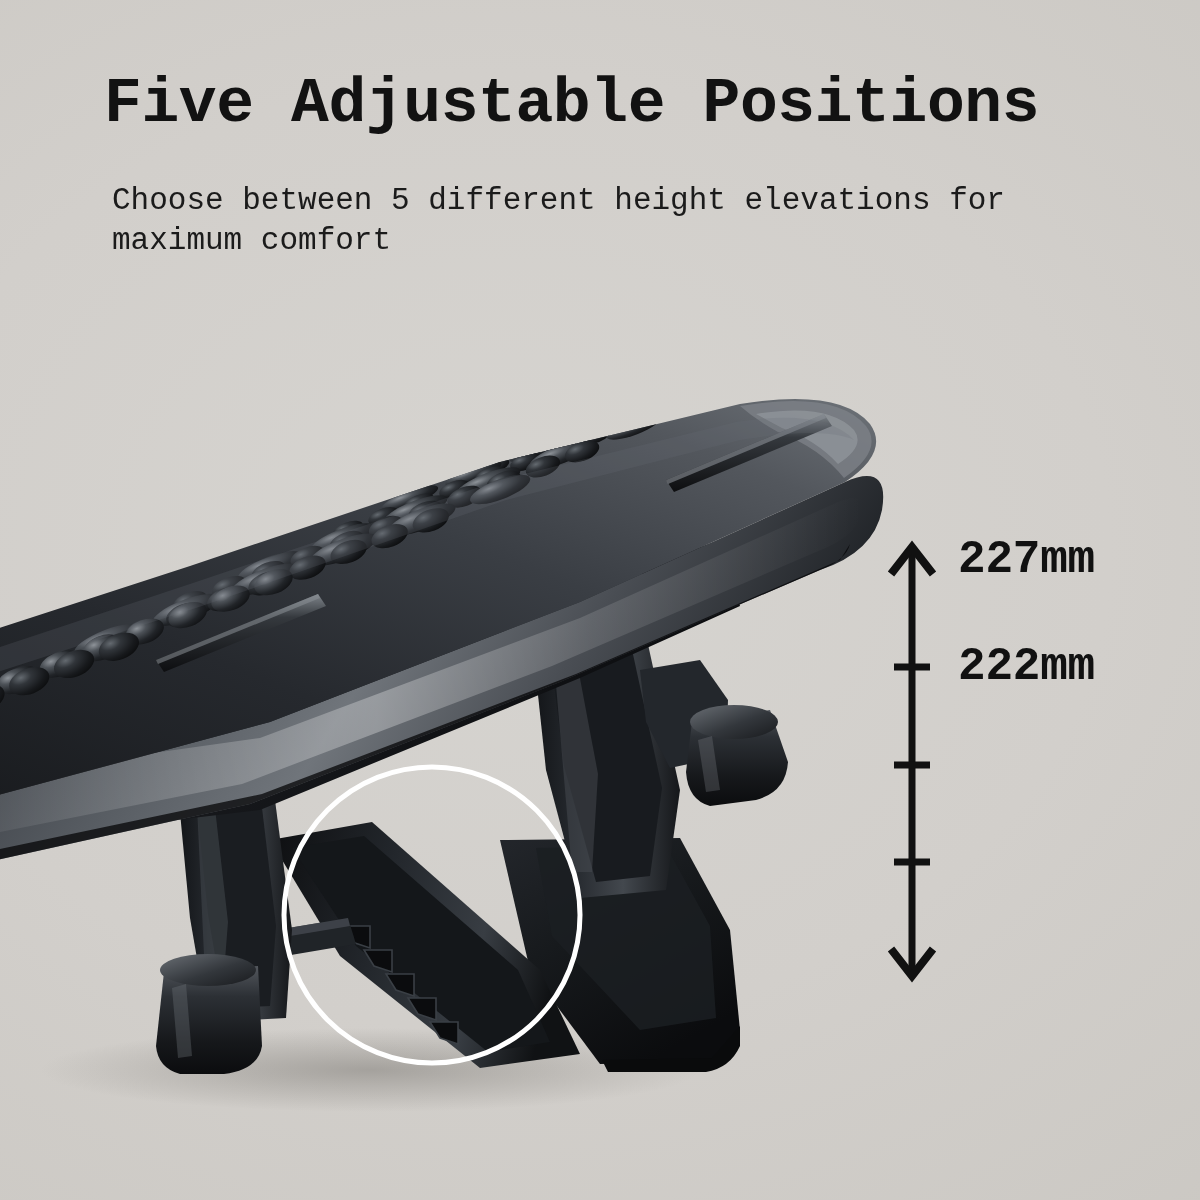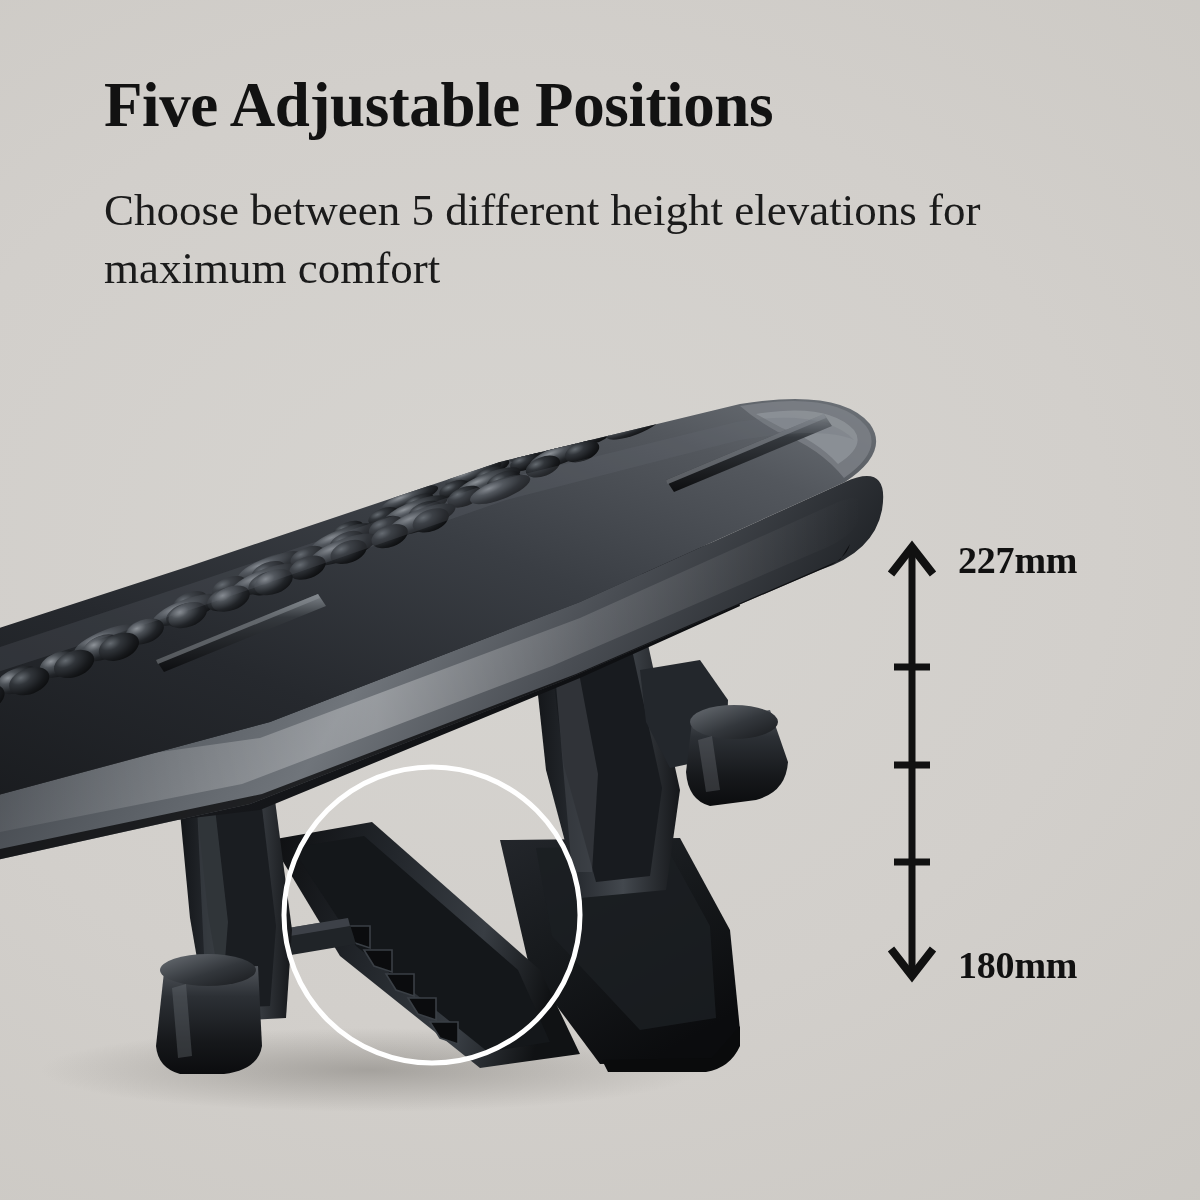--- a/index.html
+++ b/index.html
@@ -6,21 +6,21 @@
   html, body {
     margin: 0;
     padding: 0;
     background: #ffffff;
   }
   #stage {
     position: relative;
     width: 1200px;
     height: 1200px;
     overflow: hidden;
-    font-family: Liberation Serif, serif;
+    font-family: Liberation Mono, monospace;
     background: #737373;
   }
 
   
   .bg {
     position: absolute;
     inset: 0;
     background:
       radial-gradient(120% 95% at 42% 46%, #d6d4d0 0%, #d2cfcb 42%, #cbc8c3 78%, #c5c2bd 100%);
   }
@@ -35,25 +35,25 @@
   .title {
     font-size: 63px;
     font-weight: 700;
     letter-spacing: -0.4px;
     color: #121212;
     line-height: 1.06;
     margin: 0 0 42px 0;
     white-space: nowrap;
   }
   .subtitle {
-    font-size: 45px;
+    font-size: 31px;
     font-weight: 400;
     color: #1b1b1b;
     line-height: 1.30;
-    margin: 0;
+    margin: 8px;
     max-width: 1010px;
   }
 
   
   .product {
     position: absolute;
     left: -60px;
     top: 370px;
     width: 1010px;
     height: 760px;
@@ -66,21 +66,21 @@
     left: 880px;
     top: 520px;
     width: 300px;
     height: 480px;
   }
   .scale svg { position: absolute; left: 0; top: 0; overflow: visible; }
   .scale-labels { position: absolute; left: 0; top: 0; width: 100%; height: 100%; }
   .scale-label {
     position: absolute;
     left: 78px;
-    font-size: 38px;
+    font-size: 46px;
     font-weight: 700;
     color: #111111;
     letter-spacing: -0.2px;
     white-space: nowrap;
     transform: translateY(-50%);
   }
 </style>
 </head>
 <body>
 
@@ -440,17 +440,17 @@
         <polyline points="11,429 32,456 53,429" stroke-width="8" stroke-linejoin="miter"></polyline>
 
         <line x1="14" y1="147" x2="50" y2="147"></line>
         <line x1="14" y1="245" x2="50" y2="245"></line>
         <line x1="14" y1="342" x2="50" y2="342"></line>
       </g>
     </svg>
 
     <div class="scale-labels">
       <div class="scale-label" style="top:40px">227mm</div>
-      <div class="scale-label" style="top:445px">180mm</div>
+      <div class="scale-label" style="top:147px">222mm</div>
     </div>
   </div>
 
 </div>
 
 </body></html>

